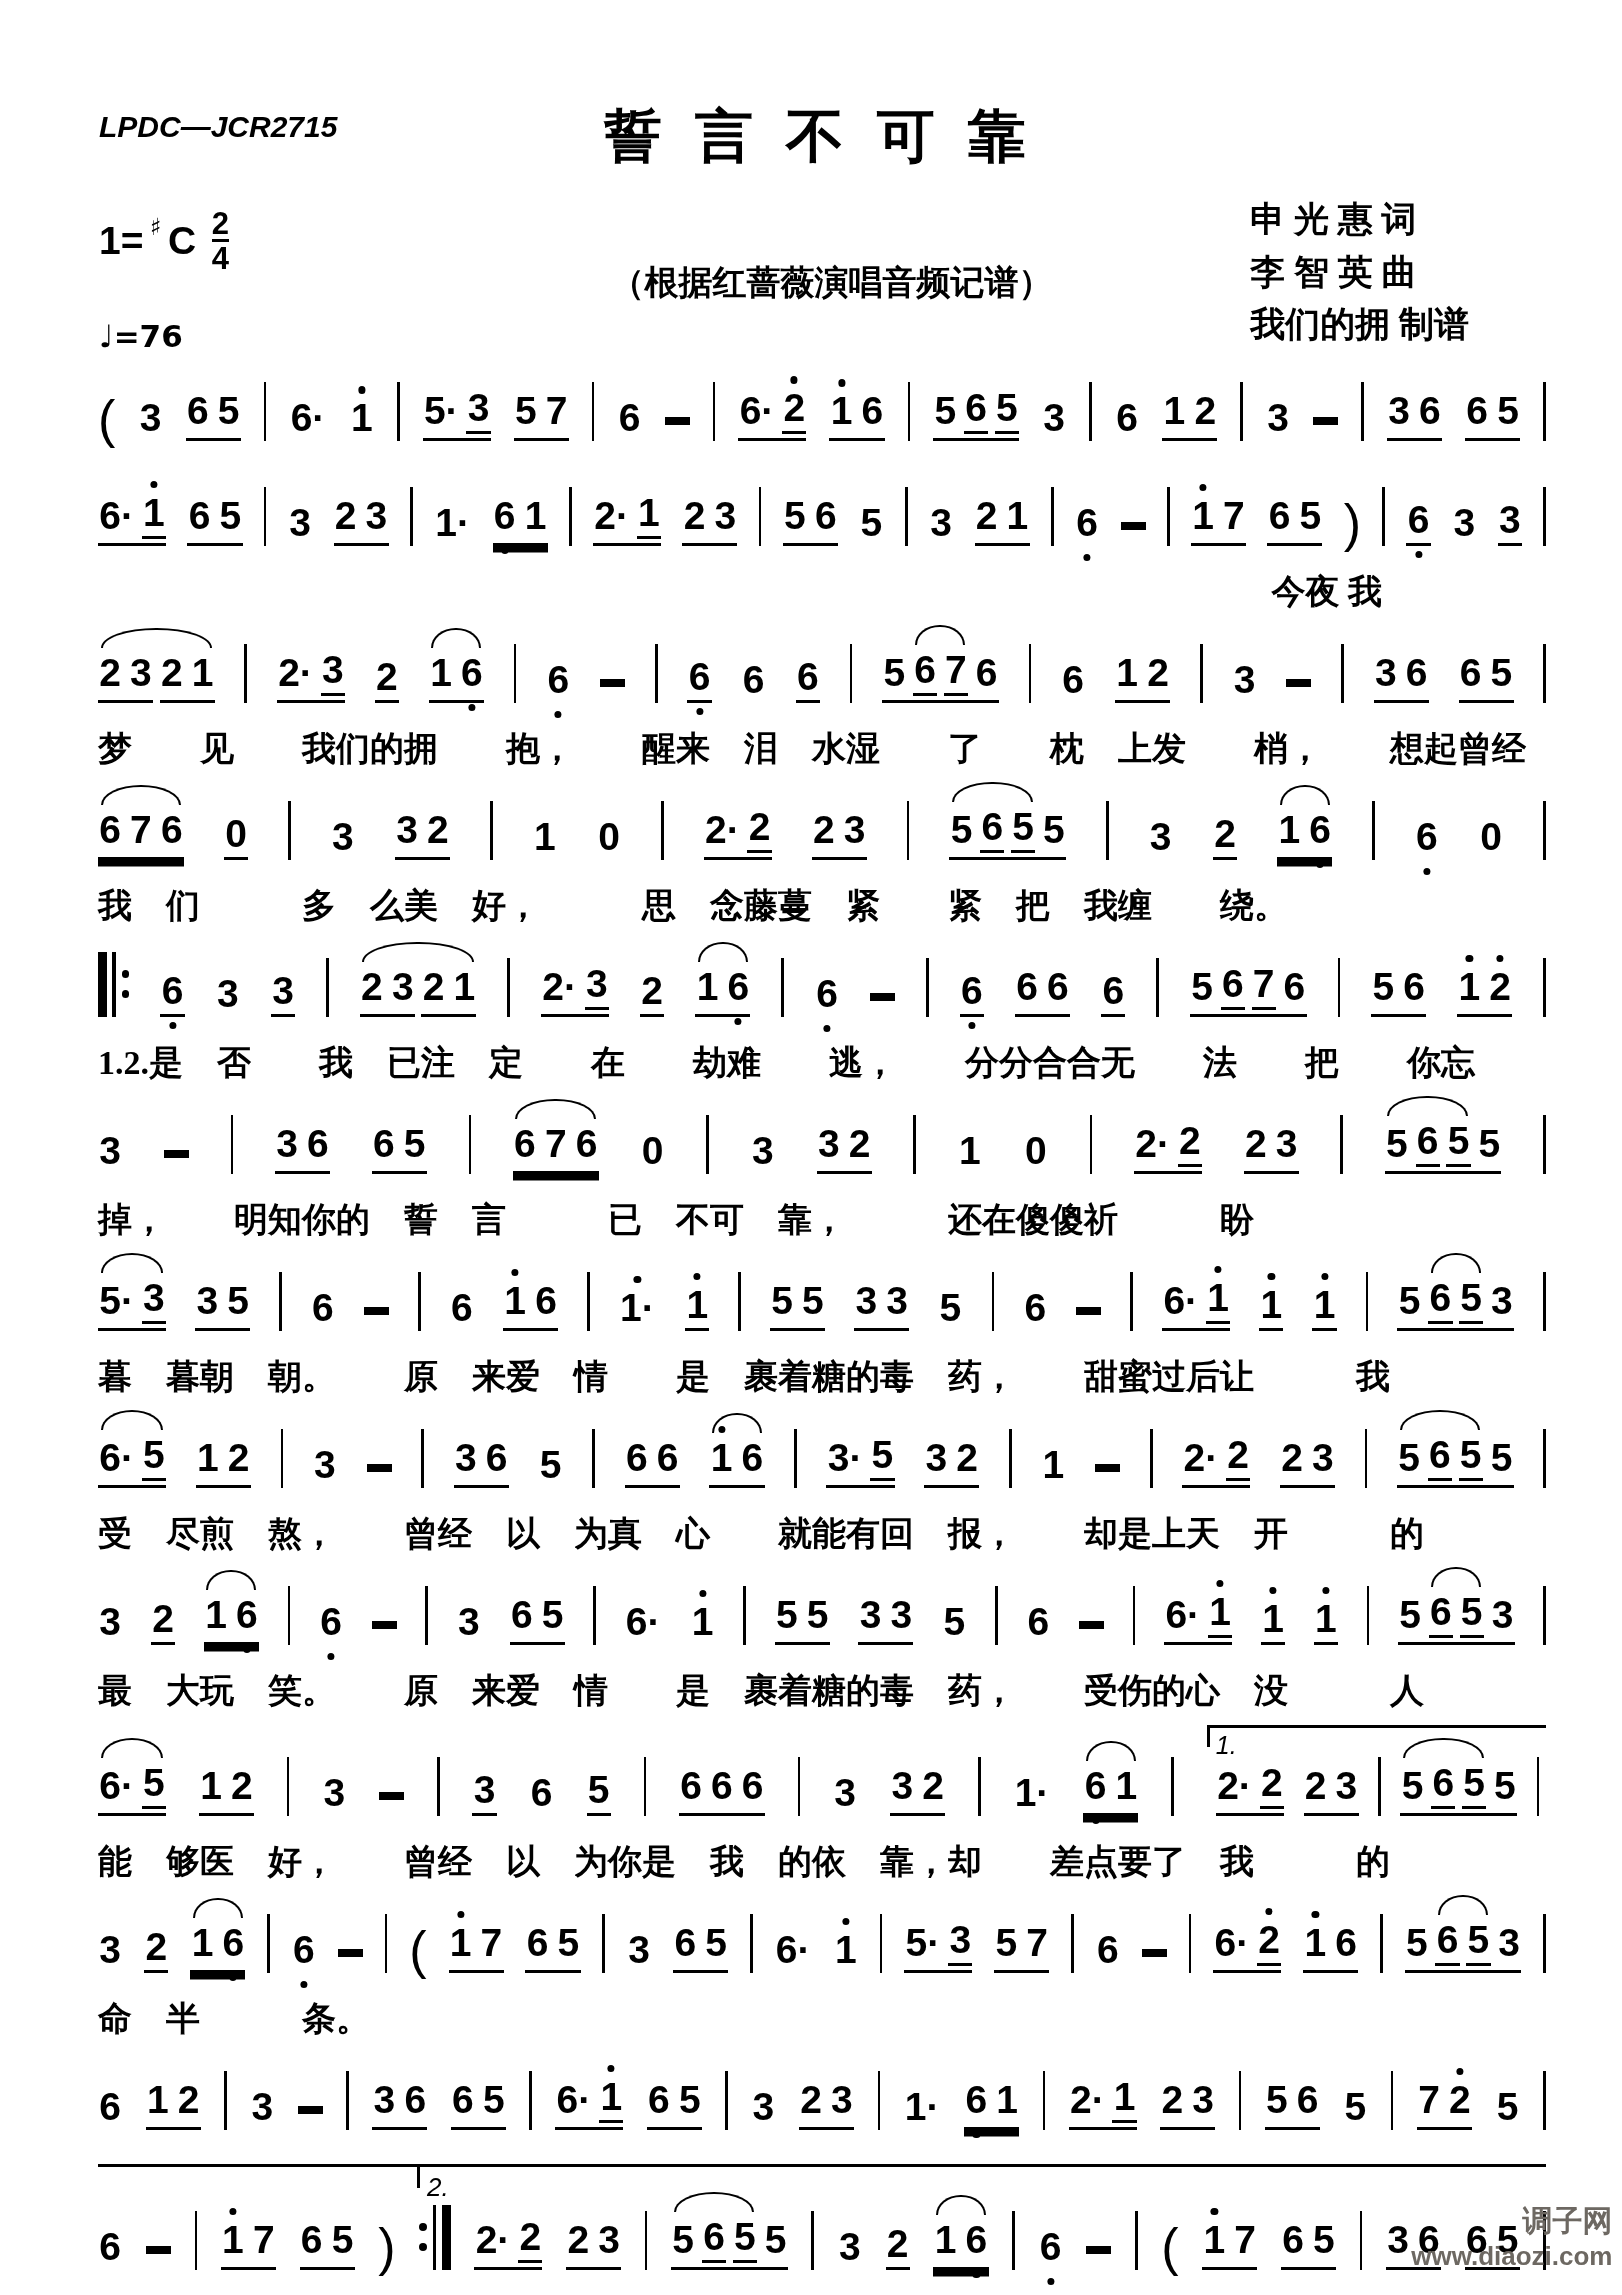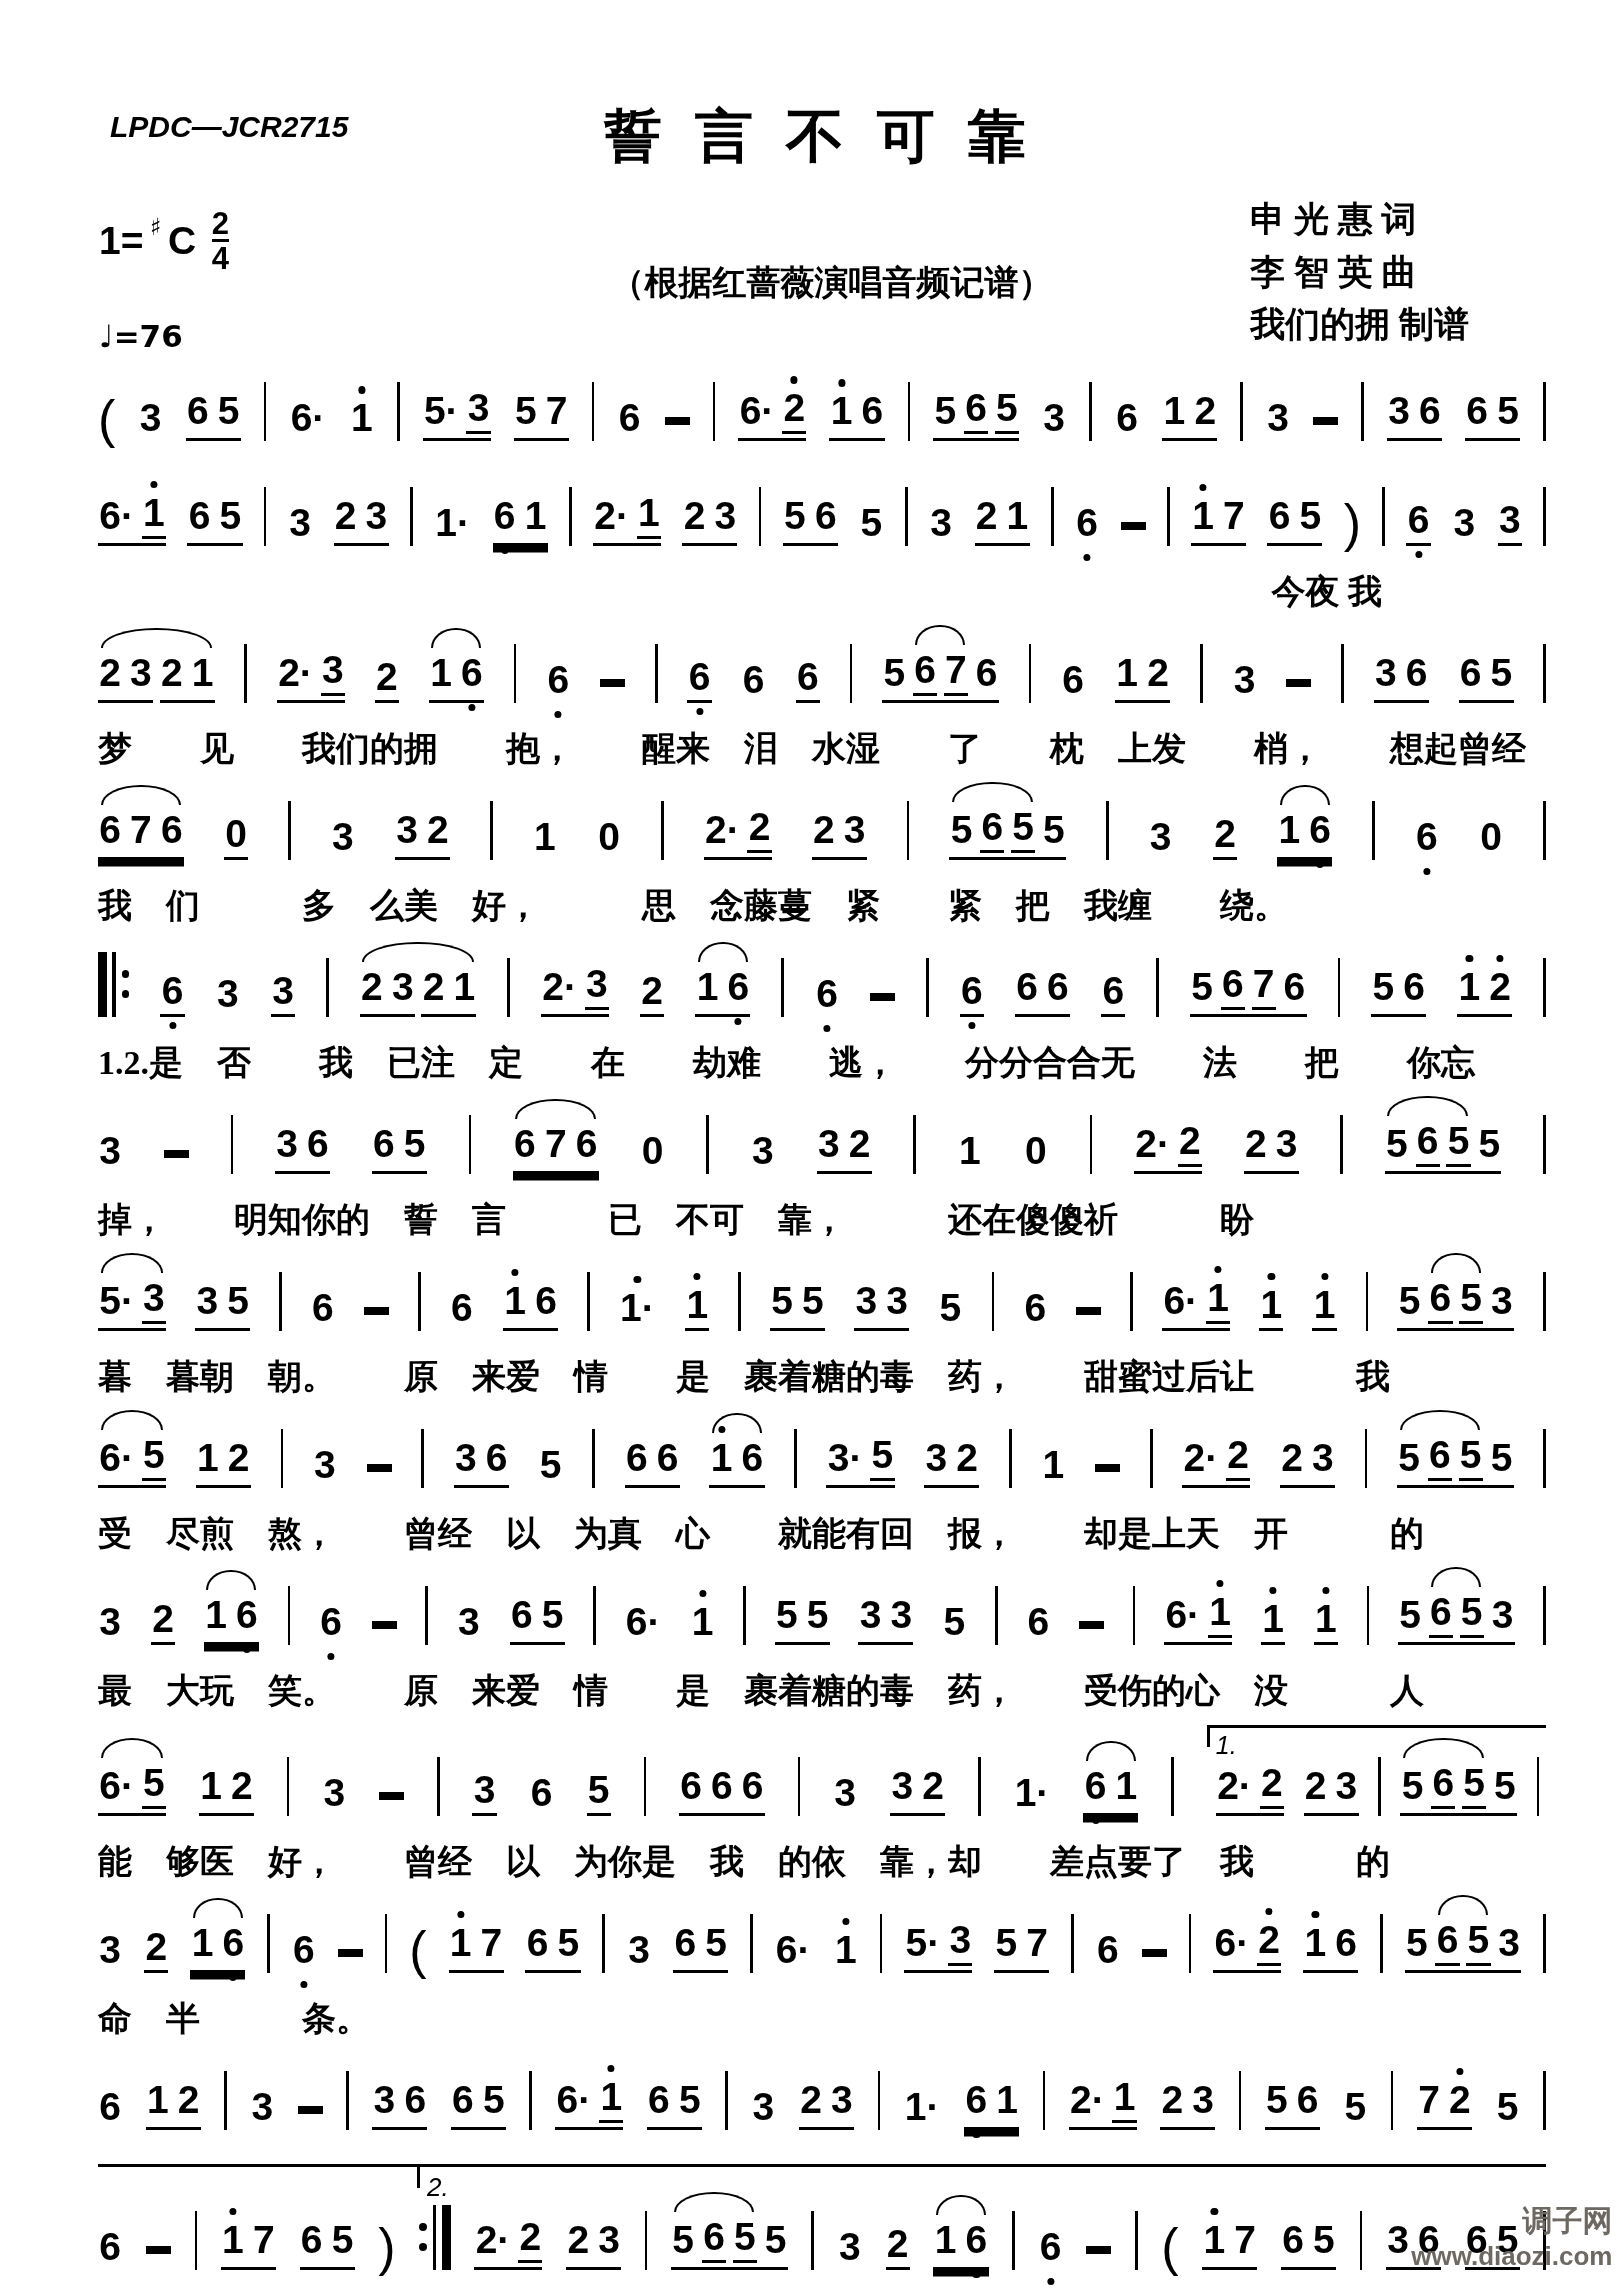--- a/index.html
+++ b/index.html
@@ -1,19 +1,19 @@
 <!DOCTYPE html>
 <html style="font-size:10.5px"><head>
 <meta charset="utf-8">
 <style>
   html,body{margin:0;padding:0;background:#e8e8e8;}
   .page{position:relative;width:1623px;height:2295px;background:#ffffff;
         font-family:"Liberation Sans","DejaVu Sans",sans-serif;color:#000;overflow:hidden;}
   
-  .catalog{position:absolute;left:110px;top:110px;font-size:30px;font-weight:700;font-style:italic;}
+  .catalog{position:absolute;left:99px;top:110px;font-size:30px;font-weight:700;font-style:italic;}
   .title{position:absolute;left:0;right:0;top:98px;text-align:center;font-size:58px;font-weight:700;
          font-family:"Liberation Serif","DejaVu Serif",serif;letter-spacing:9.2px;padding-left:16px;}
   .keysig{position:absolute;left:99px;top:208px;font-size:39px;font-weight:700;display:flex;align-items:center;gap:6.5px;}
   .keysig .acc{font-size:23.6px;vertical-align:super;position:relative;top:-14.4px;font-family:"DejaVu Sans",sans-serif;}
   .meter{display:inline-flex;flex-direction:column;align-items:center;line-height:1;font-size:31px;margin-left:9.2px;}
   .meter .den{border-top:3.3px solid #000;padding-top:1.3px;}
   .subtitle{position:absolute;left:0;right:0;top:260px;text-align:center;font-size:34px;font-weight:600;
             font-family:Liberation Serif, serif;padding-left:40px;}
   .tempo{position:absolute;left:99px;top:318px;font-size:31px;font-weight:700;font-family:"DejaVu Sans",sans-serif;}
   .credits{position:absolute;right:154px;top:194px;font-size:35px;font-weight:600;line-height:1.5;

